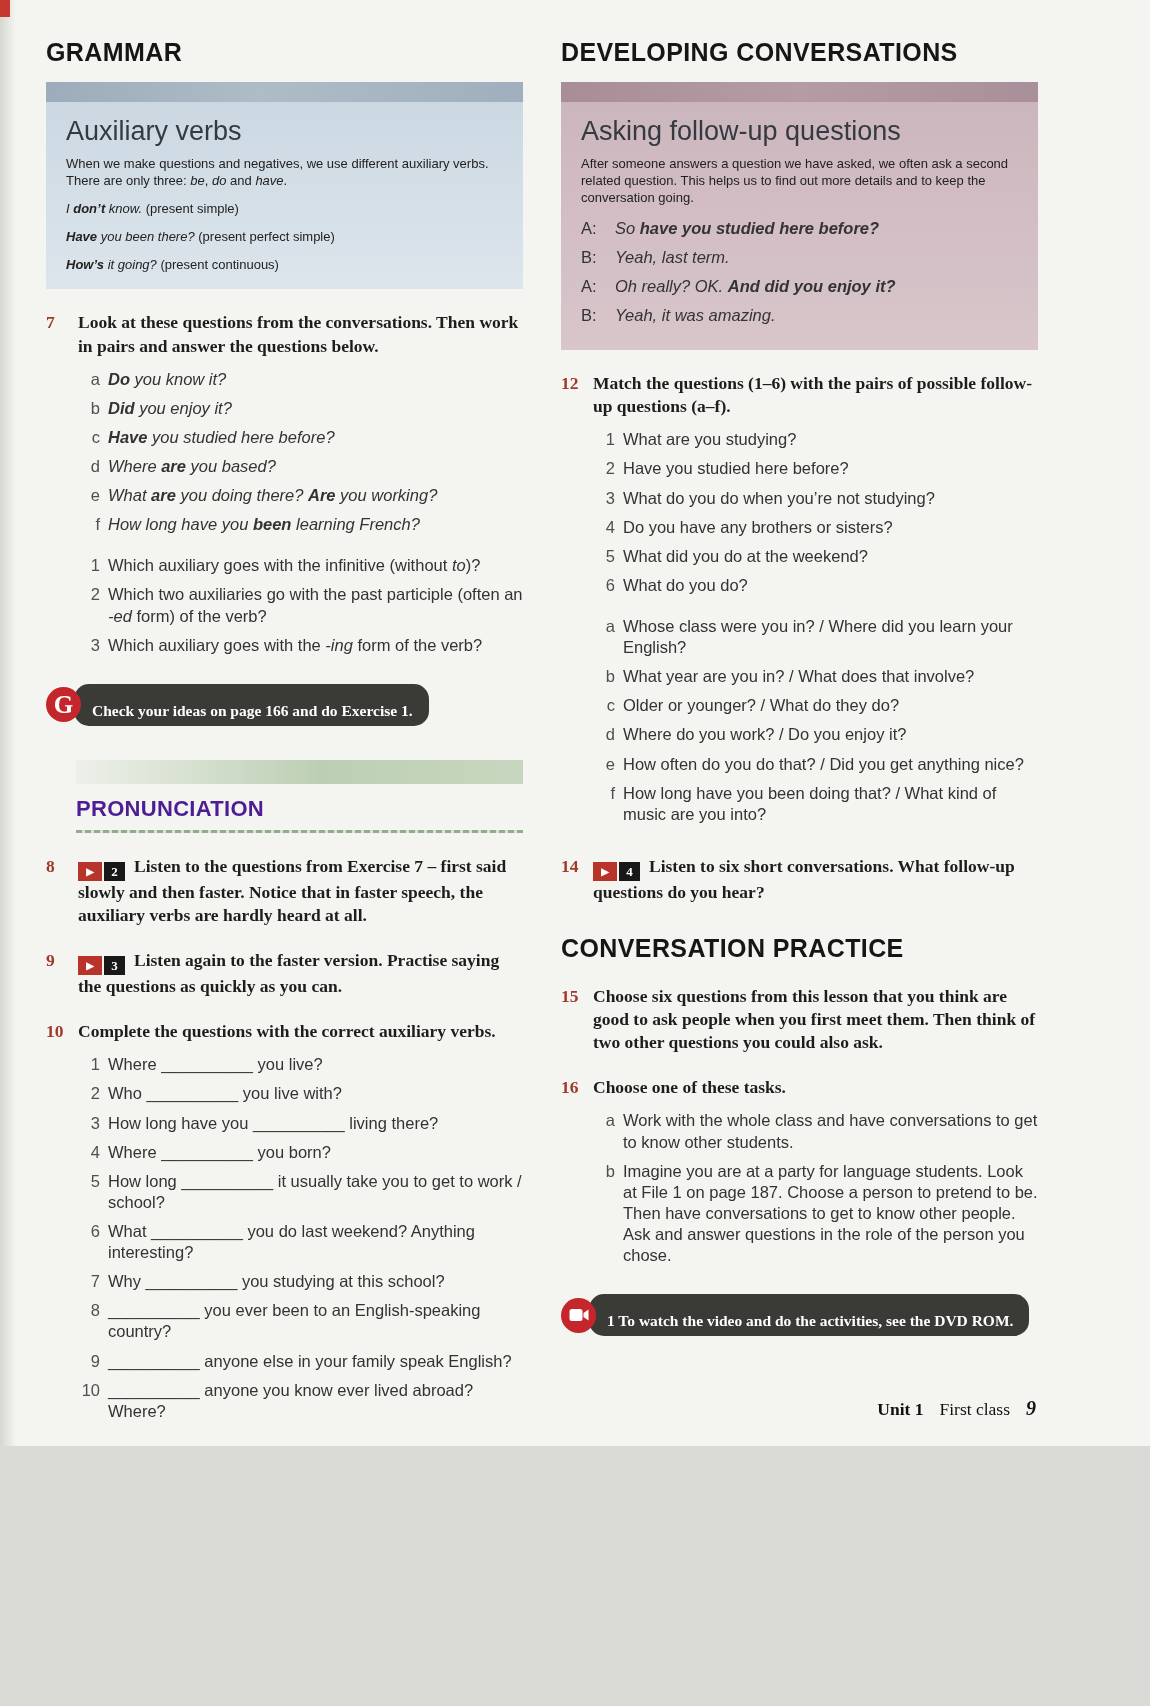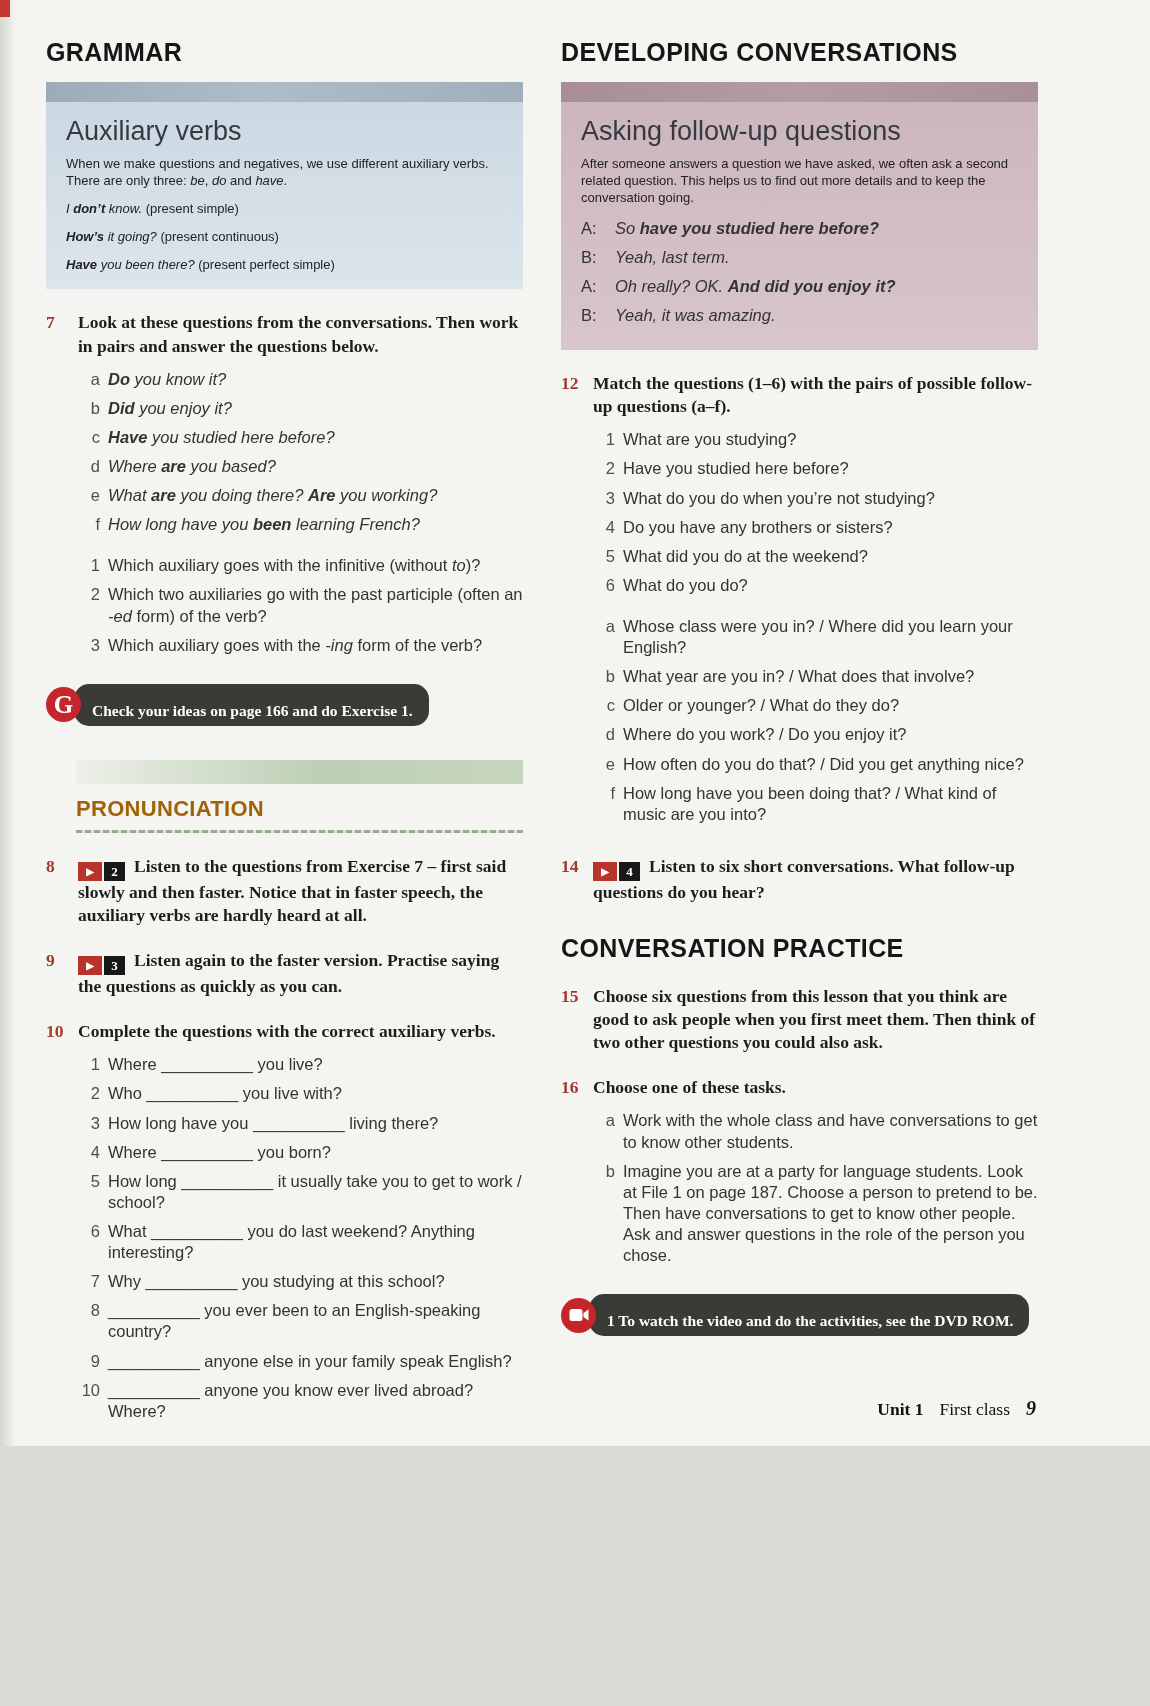--- a/index.html
+++ b/index.html
@@ -54,21 +54,21 @@
   .gref{display:flex;align-items:center;margin-top:20px;}
   .gcircle{width:35px;height:35px;border-radius:50%;background:#c5262b;color:#fff;
     font-family:"Liberation Serif",serif;font-weight:bold;font-size:25px;
     display:flex;align-items:center;justify-content:center;position:relative;z-index:1;flex:0 0 35px;}
   .gpill{margin-left:-7px;background:#3a3a37;color:#fff;font-family:"Liberation Serif",serif;
     font-weight:bold;font-size:15.5px;padding:18px 16px 6px 18px;border-radius:15px;}
 
   
   .pron-band{height:24px;margin:34px 0 0 30px;
     background:linear-gradient(90deg,rgba(188,208,181,.12),#bccfb4 55%,#c7d7bf);}
-  .pron-h{margin:12px 0 8px 30px;font-size:22px;font-weight:bold;letter-spacing:.3px;color:#a16207;}
+  .pron-h{margin:12px 0 8px 30px;font-size:22px;font-weight:bold;letter-spacing:.3px;color:#4c1d95;}
   .pron-rule{height:3px;margin:5px 0 0 30px;
     background:repeating-linear-gradient(90deg,#93ad8c 0 6px,rgba(147,173,140,.25) 6px 9px);}
 
   
   .dlg .li-num{flex:0 0 24px;margin-right:10px;text-align:left;color:#333;}
 
   .practice-h{margin-top:30px;}
 
   .footer{position:absolute;right:114px;bottom:26px;font-family:"Liberation Serif",serif;
     font-size:17.5px;color:#111;display:flex;align-items:baseline;gap:16px;}
@@ -88,22 +88,22 @@
     <div class="col">
       <h1 class="section-h">GRAMMAR</h1>
 
       <div class="gbox">
         <div class="band blue-band"></div>
         <div class="blue-body">
           <div class="gbox-inner">
             <h2 class="gbox-title">Auxiliary verbs</h2>
             <p><span>When we make questions and negatives, we use different auxiliary verbs. There are only three: </span><span class="i">be</span><span>, </span><span class="i">do</span><span> and </span><span class="i">have</span><span>.</span></p>
             <p class="ex-line"><span class="i">I </span><span class="bi">don’t</span><span class="i"> know.</span><span> (present simple)</span></p>
+            <p class="ex-line"><span class="bi">Have</span><span class="i"> you been there?</span><span> (present perfect simple)</span></p>
             <p class="ex-line"><span class="bi">How’s</span><span class="i"> it going?</span><span> (present continuous)</span></p>
-            <p class="ex-line"><span class="bi">Have</span><span class="i"> you been there?</span><span> (present perfect simple)</span></p>
           </div>
         </div>
       </div>
 
       <div class="exercise">
         <span class="ex-num">7</span>
         <div class="ex-body">
           <p class="ex-inst">Look at these questions from the conversations. Then work in pairs and answer the questions below.</p>
           <div class="items">
               <div class="li-row">

